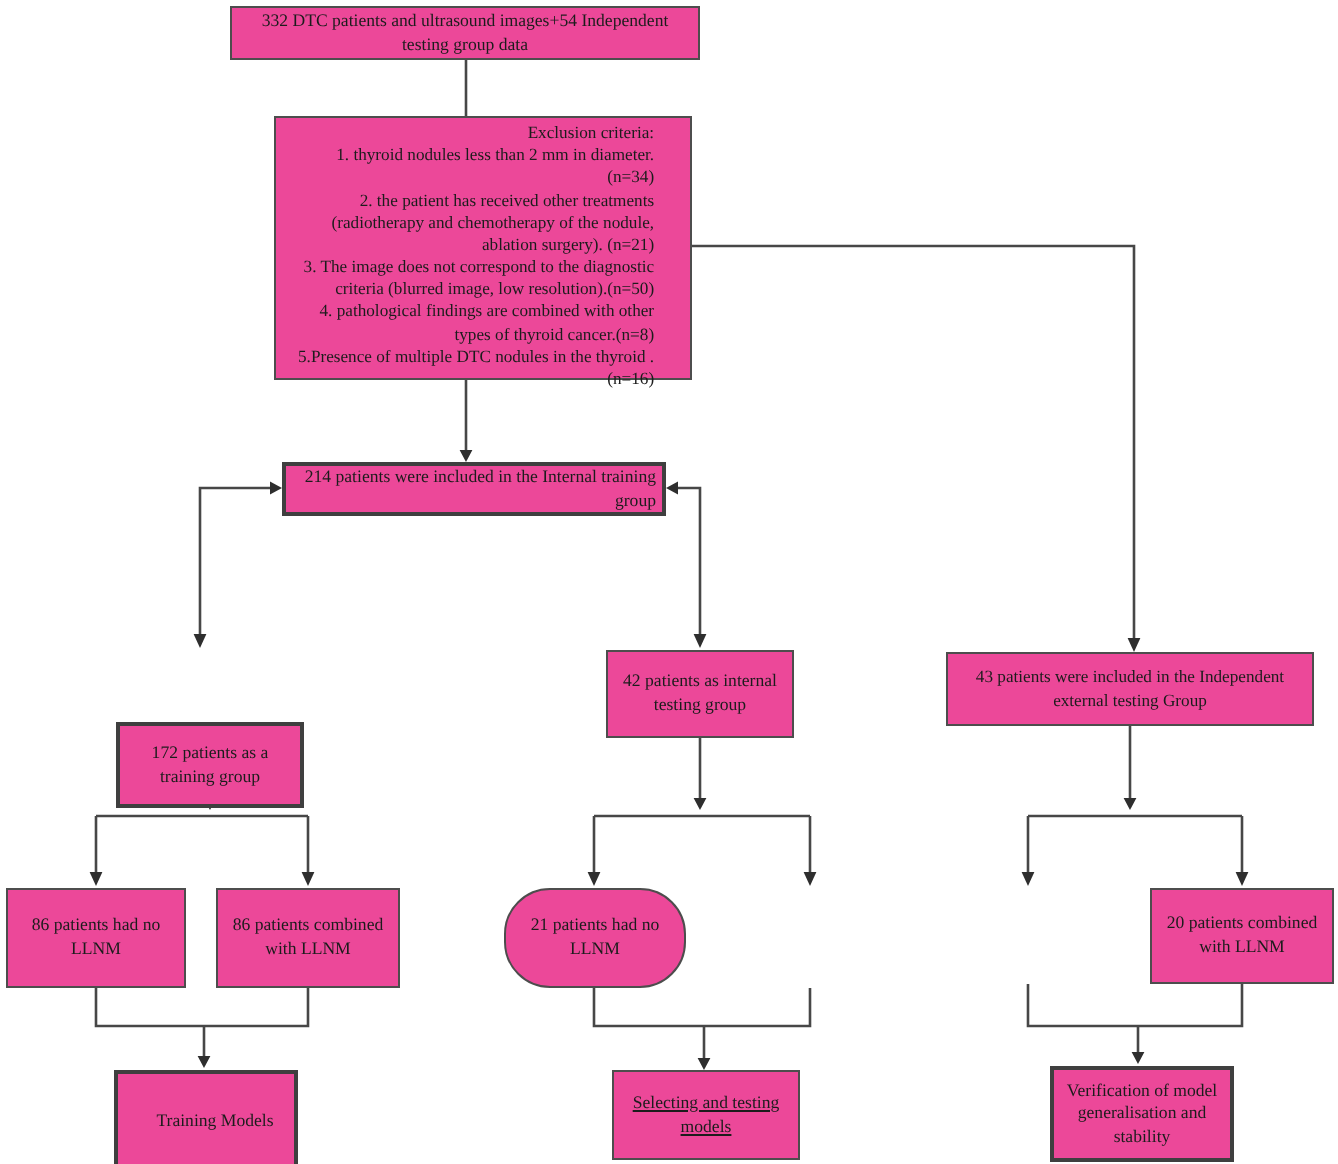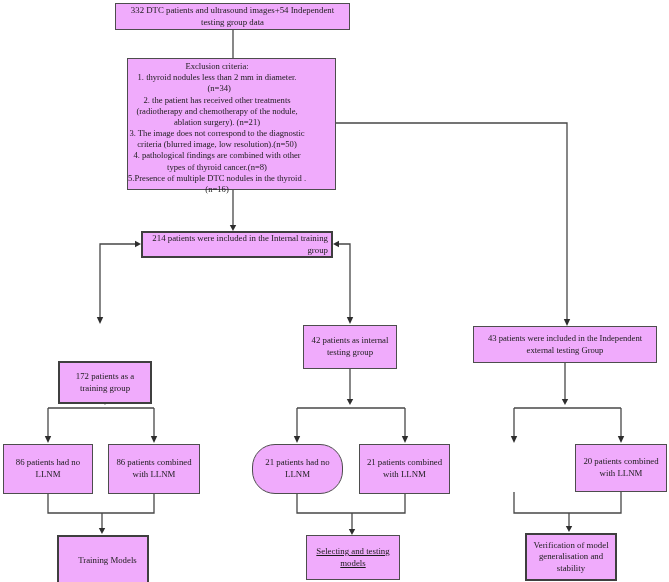--- a/index.html
+++ b/index.html
@@ -20,38 +20,39 @@
     position: absolute;
     left: 0;
     top: 0;
     width: 669px;
     height: 582px;
   }
   .box {
     position: absolute;
     box-sizing: border-box;
     border: 1.5px solid #4d4d4d;
-    background: #f0abfc;
+    background: #ec4899;
     display: flex;
     align-items: center;
     justify-content: center;
     text-align: center;
     font-size: 8.8px;
     line-height: 1.32;
     padding: 2px 3px;
   }
   .box.thick { border-width: 2px; border-color: #3f3f3f; }
   .box.left-align {
     align-items: flex-start;
     justify-content: flex-start;
-    text-align: center;
+    text-align: right;
     white-space: pre-wrap;
     font-size: 8.6px;
     line-height: 1.3;
-    padding: 2px 0;
+    padding: 2px 11px;
+    margin-left: 10px;
   }
   
   #b-source        { left:115px; top:3px;   width:235px; height:27px; }
   #b-exclusion     { left:127px; top:58px;  width:209px; height:132px; }
   #b-internal214   { left:141px; top:231px; width:192px; height:27px;text-align:right; }
   #b-train172      { left:58px;  top:325px; width:94px;  height:43px;margin-top:36px; }
   #b-test42        { left:303px; top:325px; width:94px;  height:44px; }
   #b-ext43         { left:473px; top:326px; width:184px; height:37px; font-size:8.6px; }
   #b-86no          { left:3px;   top:444px; width:90px;  height:50px; }
   #b-86with        { left:108px; top:444px; width:92px;  height:50px; }
@@ -169,21 +170,20 @@
   <div class="box" id="b-test42">42 patients as internal testing group</div>
 
   <div class="box" id="b-ext43">43 patients were included in the Independent external testing Group</div>
 
   <div class="box" id="b-86no">86 patients had no LLNM</div>
 
   <div class="box" id="b-86with">86 patients combined with LLNM</div>
 
   <div class="box" id="b-21no">21 patients had no LLNM</div>
 
-  <div class="box" id="b-21with">21 patients combined with LLNM</div>
 
 
   <div class="box" id="b-20with">20 patients combined with LLNM</div>
 
   <div class="box thick" id="b-trainmodels">Training Models</div>
 
   <div class="box" id="b-selectmodels">Selecting and testing models</div>
 
   <div class="box thick" id="b-verification">Verification of model generalisation and stability</div>
 

